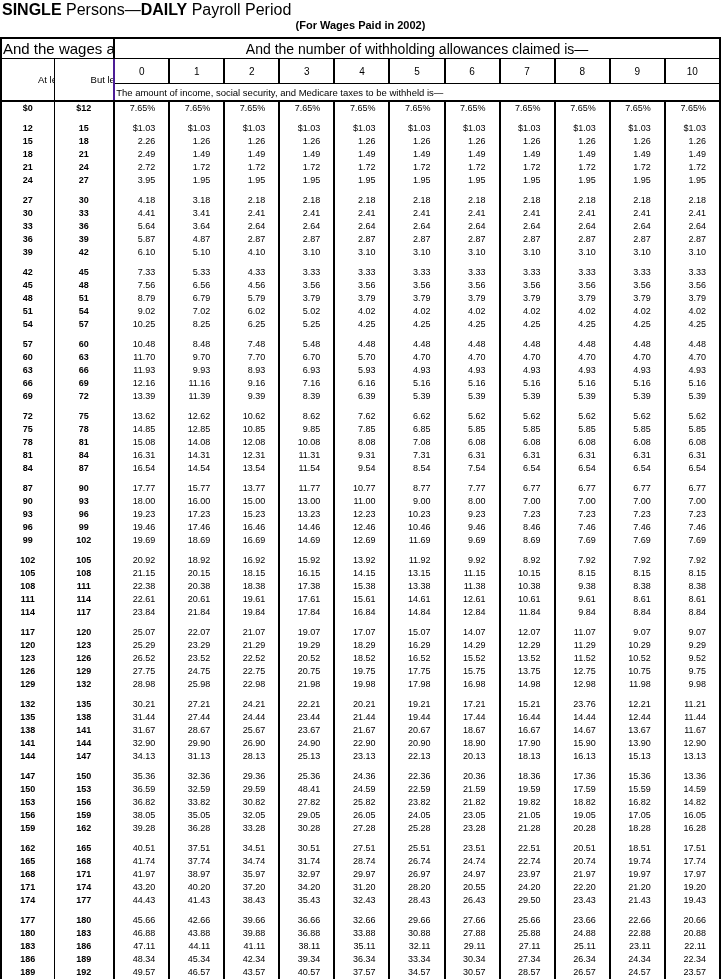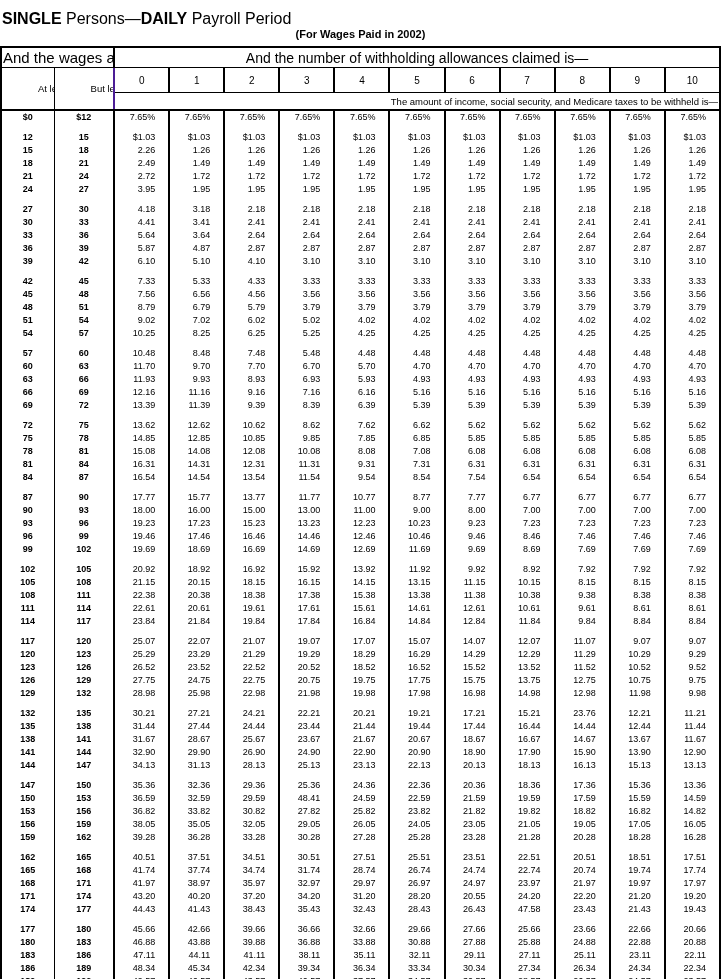--- a/index.html
+++ b/index.html
@@ -1,33 +1,33 @@
 <!DOCTYPE html>
 <html><head>
 <meta charset="utf-8">
 <style>
   html,body{margin:0;padding:0;background:#fff;color:#000;}
   body{width:721px;font-family:"Liberation Sans",sans-serif;-webkit-font-smoothing:none;}
-  .title{font-size:16px;line-height:18px;padding:10px 0 0 2px;letter-spacing:0;}
+  .title{font-size:16px;line-height:18px;padding:1px 0 0 2px;letter-spacing:0;}
   .title .b{font-weight:bold;}
   .subtitle{text-align:center;font-weight:bold;font-size:11px;line-height:13px;margin:0 0 5px 0;}
   table{border-collapse:collapse;table-layout:fixed;width:721px;border:2px solid #000;}
   col.c-atleast{width:53px;}
   col.c-bless{width:60px;}
   col.c-allow{width:55px;}
   th,td{margin:0;overflow:hidden;white-space:nowrap;}
   
   th{font-weight:normal;}
   .h-wages{font-size:15px;height:15px;text-align:center;border-right:2px solid #000;border-bottom:1px solid #000;}
   .h-allow{font-size:14px;height:15px;text-align:center;border-bottom:1px solid #000;}
   .h-atleast,.h-bless{font-size:9.5px;text-align:center;vertical-align:middle;border-bottom:2px solid #000;padding-left:36px;}
   .h-atleast{border-right:1px solid #000;}
   .h-bless{border-right:2px solid #4c1d95;}
   .h-num{font-size:10px;height:22px;text-align:center;vertical-align:middle;border-left:2px solid #000;border-bottom:1px solid #000;}
-  .h-amount{font-size:9.5px;height:14px;text-align:right;border-bottom:2px solid #000;}
+  .h-amount{font-size:9.5px;height:14px;text-align:left;border-bottom:2px solid #000;}
   
   td{font-size:9px;line-height:11px;height:11px;vertical-align:middle;}
   td.al{font-weight:bold;text-align:center;border-right:1px solid #000;}
   td.bl{font-weight:bold;text-align:center;border-right:2px solid #000;}
   td.val{text-align:right;padding-right:13px;border-left:2px solid #000;}
   tr.spacer td{height:5px;line-height:5px;}
 </style>
 </head>
 <body>
 
@@ -1069,21 +1069,21 @@
       <tr>
         <td class="al">174</td>
         <td class="bl">177</td>
         <td class="val">44.43</td>
         <td class="val">41.43</td>
         <td class="val">38.43</td>
         <td class="val">35.43</td>
         <td class="val">32.43</td>
         <td class="val">28.43</td>
         <td class="val">26.43</td>
-        <td class="val">47.58</td>
+        <td class="val">29.50</td>
         <td class="val">23.43</td>
         <td class="val">21.43</td>
         <td class="val">19.43</td>
       </tr>
       <tr class="spacer">
         <td class="al"></td>
         <td class="bl"></td>
         <td class="val"></td>
         <td class="val"></td>
         <td class="val"></td>

